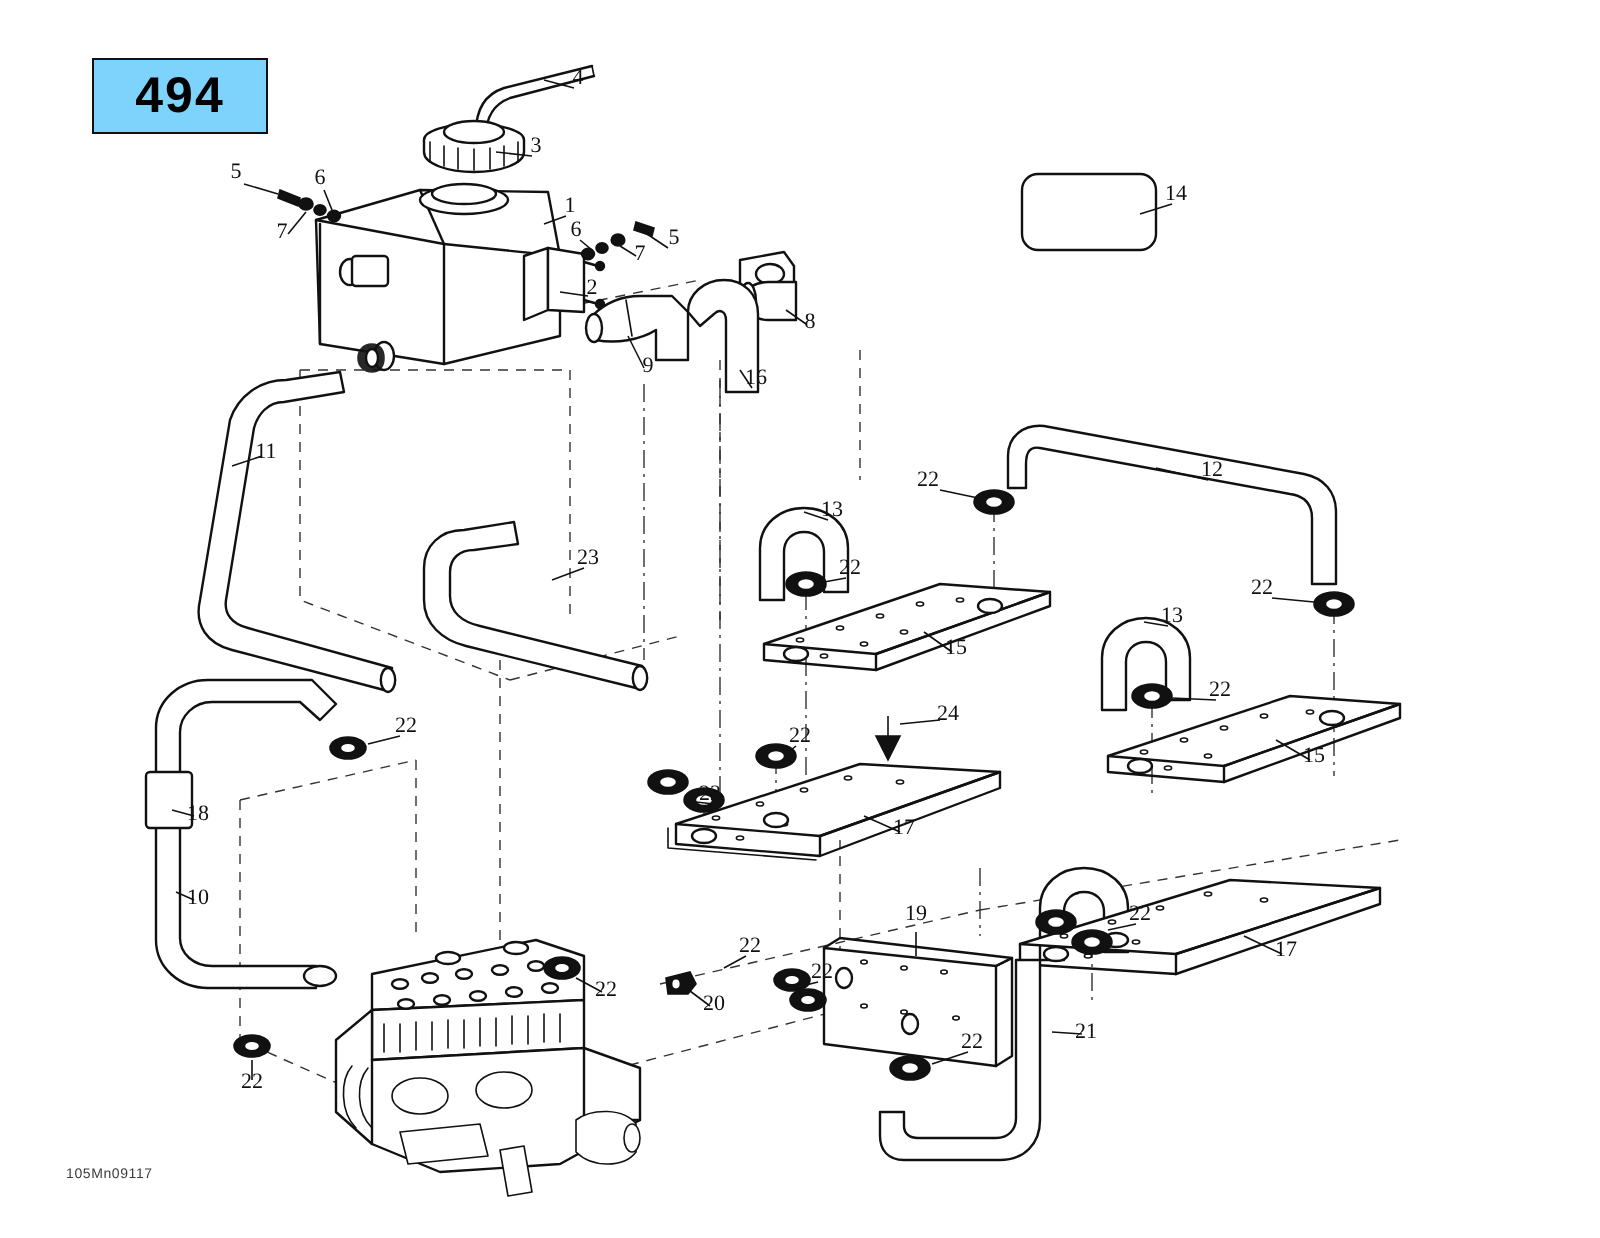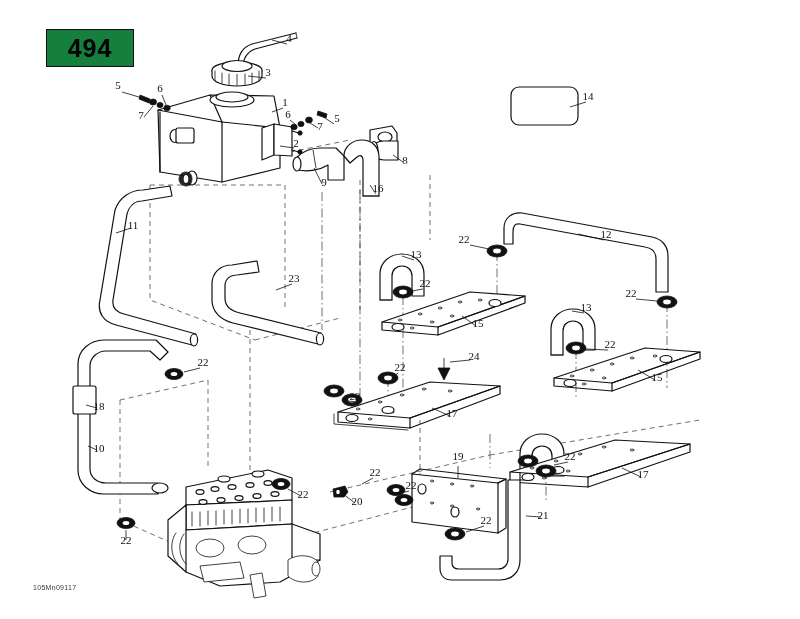--- a/index.html
+++ b/index.html
@@ -2,21 +2,21 @@
 <html><head>
 <meta charset="utf-8">
 <style>
   html,body{margin:0;padding:0;background:#ffffff;}
   body{width:800px;height:619px;position:relative;overflow:hidden;
        font-family:"Liberation Serif",serif;color:#000;}
   #stage{position:absolute;inset:0;width:800px;height:619px;}
   svg{position:absolute;left:0;top:0;width:800px;height:619px;}
   .callout{font-family:"Liberation Serif",serif;font-size:11px;fill:#111;}
   .model-box{position:absolute;left:46px;top:29px;width:86px;height:36px;
-     border:1.6px solid #111;background:#15803d;display:flex;align-items:center;
+     border:1.6px solid #111;background:#7dd3fc;display:flex;align-items:center;
      justify-content:center;}
   .model-box span{font-family:"Liberation Sans",sans-serif;font-weight:bold;
      font-size:25px;letter-spacing:1px;color:#000;}
   .doccode{position:absolute;left:33px;top:584px;font-family:"Liberation Sans",sans-serif;
      font-size:7px;color:#3a3a3a;letter-spacing:.3px;}
 </style>
 </head>
 <body>
 
 <div id="stage">

